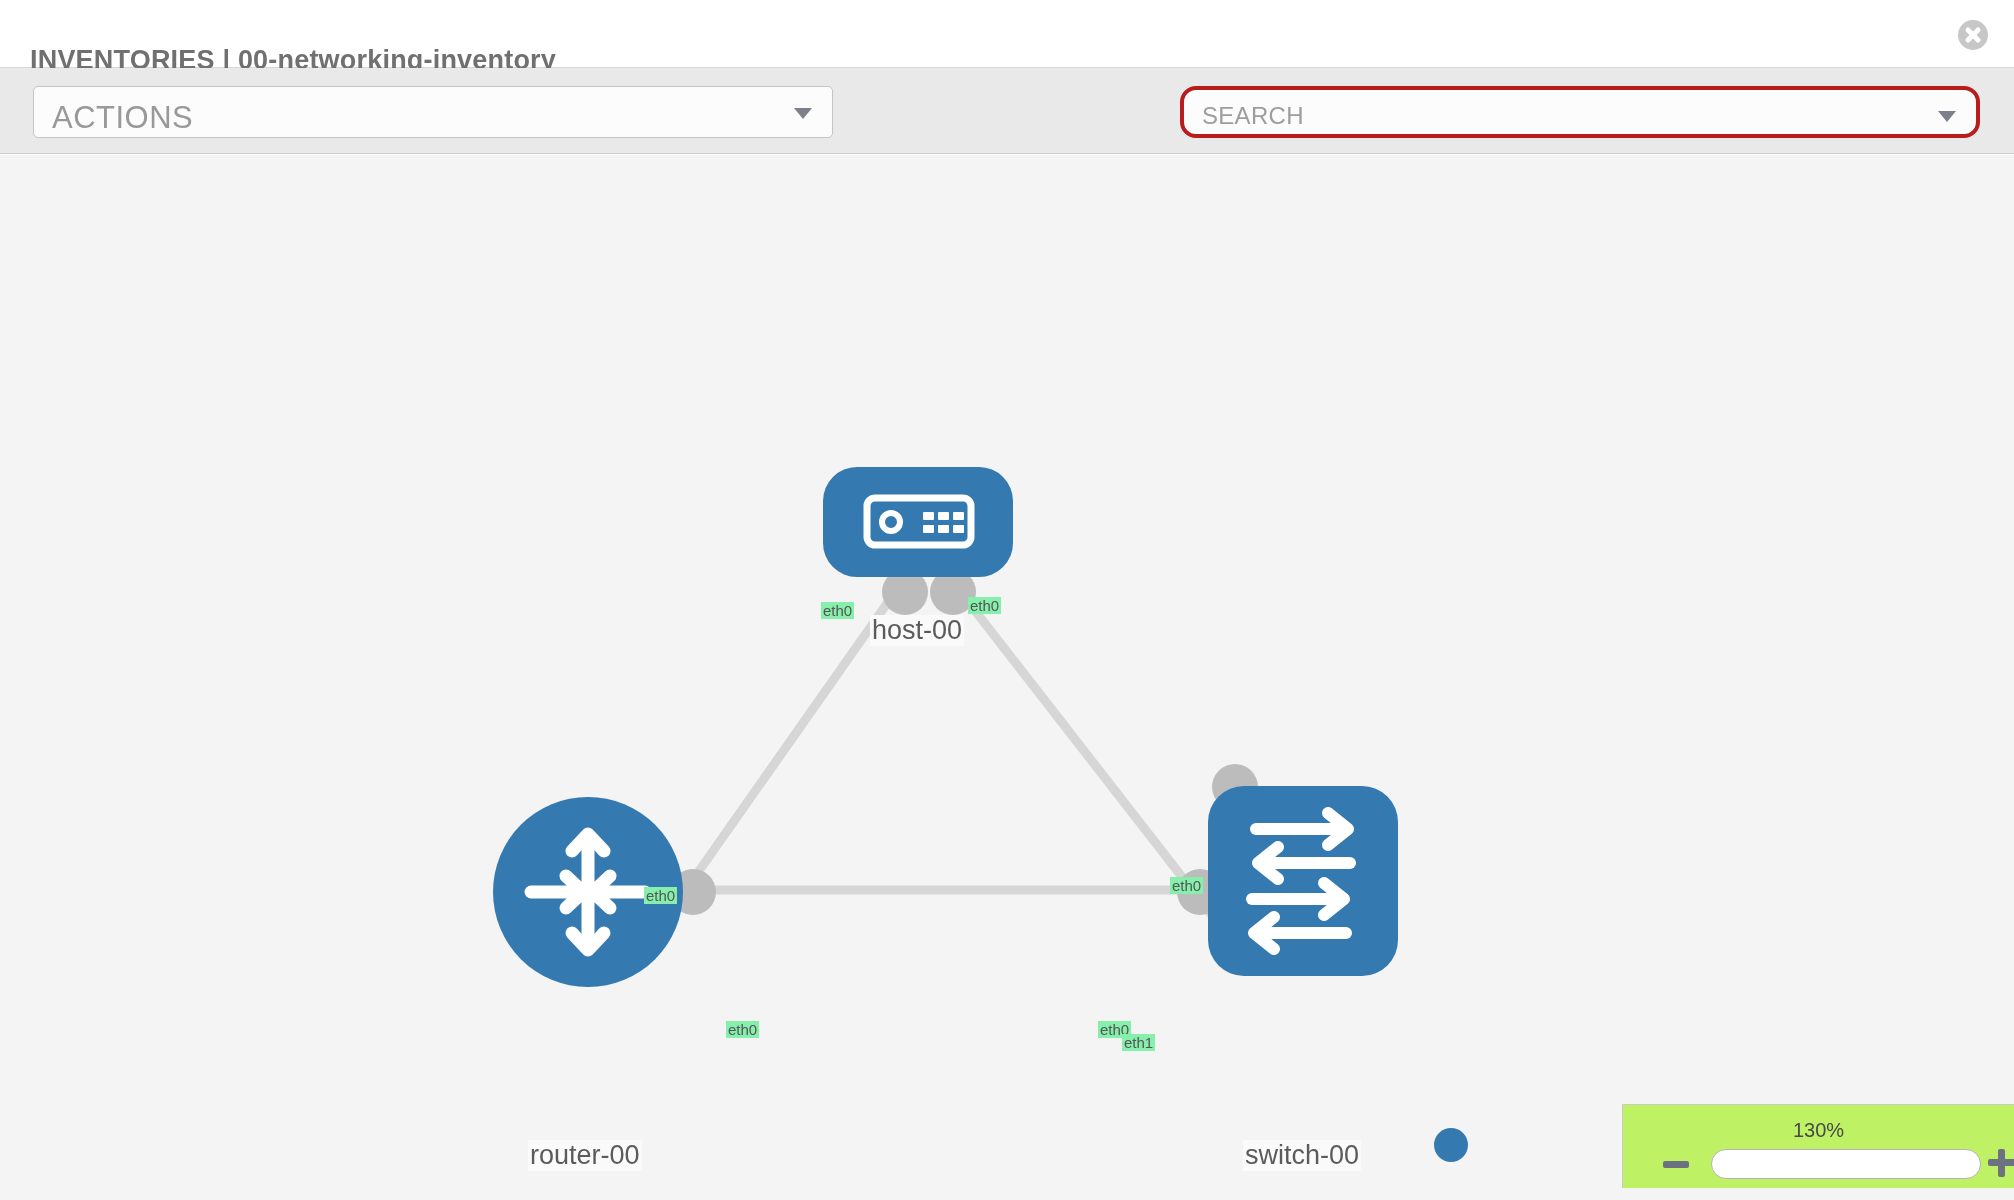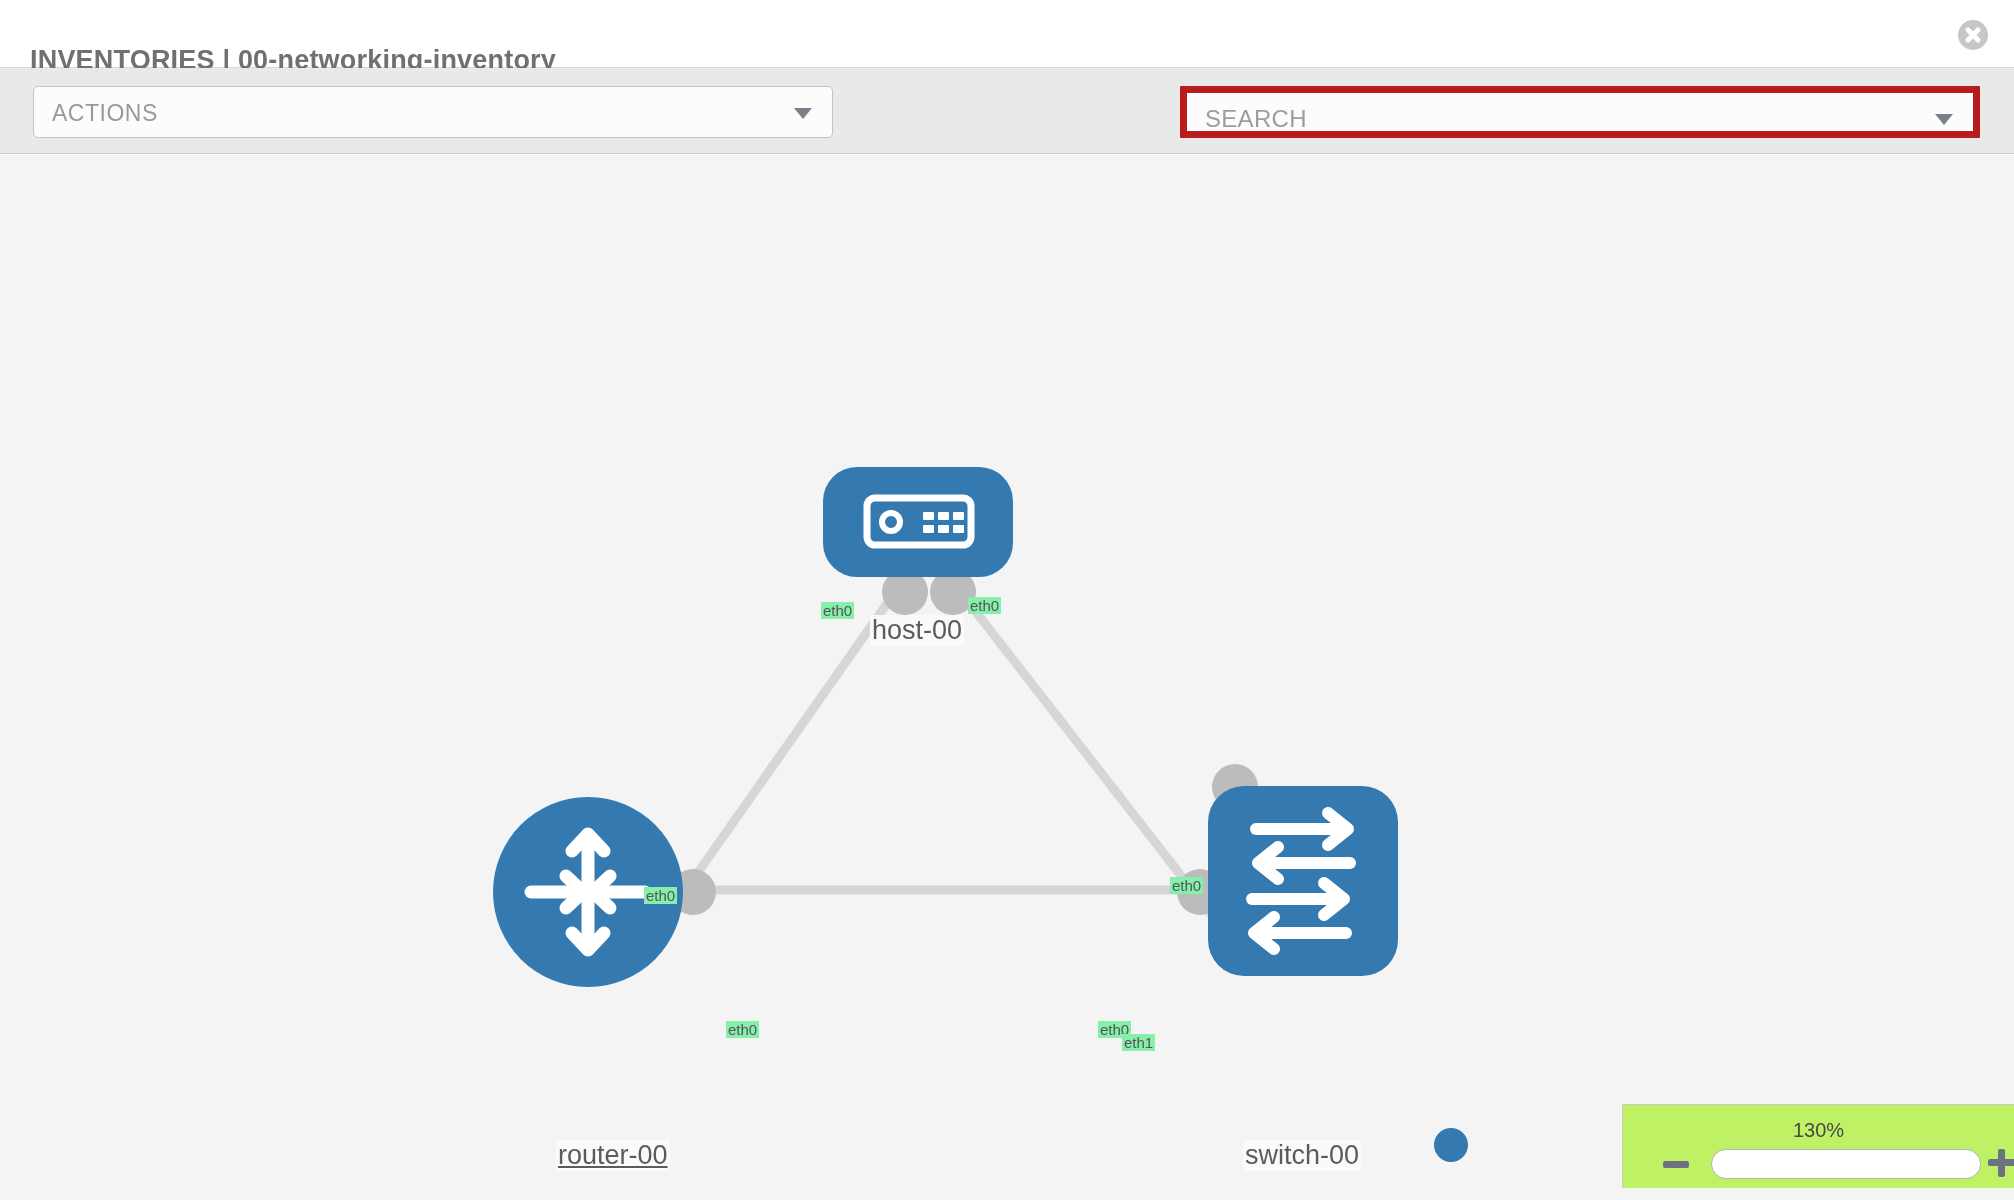--- a/index.html
+++ b/index.html
@@ -53,21 +53,21 @@
     left: 33px; top: 18px;
     width: 800px; height: 52px;
     background: #fcfcfc;
     border: 1px solid #c4c4c4;
     border-radius: 5px;
     cursor: pointer;
   }
   .actions-select .label {
     position: absolute;
     left: 18px; top: 13px;
-    font-size: 23px;
+    font-size: 31px;
     color: #999999;
     letter-spacing: 0.5px;
   }
   .caret {
     position: absolute;
     right: 20px; top: 21px;
     width: 0; height: 0;
     border-left: 9px solid transparent;
     border-right: 9px solid transparent;
     border-top: 11px solid #7c808b;
@@ -78,22 +78,22 @@
     width: 44px; height: 44px;
     cursor: pointer;
   }
   .tool-icon.wrench { left: 1040px; top: 90px; }
   .tool-icon.key    { left: 1108px; top: 90px; }
   .search-box {
     position: absolute;
     left: 1180px; top: 18px;
     width: 800px; height: 52px;
     background: #fcfcfc;
-    border: 7px solid #b91c1c;
-    border-radius: 1px;
+    border: 4px solid #b91c1c;
+    border-radius: 16px;
     cursor: text;
   }
   .search-box .label {
     position: absolute;
     left: 18px; top: 12px;
     font-size: 24px;
     color: #9d9d9d;
     letter-spacing: 0.3px;
   }
 
@@ -294,21 +294,21 @@
         <path d="M44,113 L134,113"></path>
         <path d="M116,97 L136,113 L116,129"></path>
 
         <path d="M138,147 L48,147"></path>
         <path d="M66,131 L46,147 L66,163"></path>
       </g>
     </g>
   </svg>
 
   <div class="node-label" style="left:870px; top:424px;margin-top:36px;">host-00</div>
-  <div class="node-label" style="left:556px; top:985px;text-decoration:underline;">router-00</div>
+  <div class="node-label" style="left:528px; top:985px;">router-00</div>
   <div class="node-label" style="left:1243px; top:985px;text-align:right;">switch-00</div>
 
   <div class="iface-label" style="left:821px; top:447px;">eth0</div>
   <div class="iface-label" style="left:968px; top:442px;">eth0</div>
   <div class="iface-label" style="left:644px; top:732px;">eth0</div>
   <div class="iface-label" style="left:1170px; top:722px;">eth0</div>
   <div class="iface-label" style="left:726px; top:866px;">eth0</div>
   <div class="iface-label" style="left:1098px; top:866px;">eth0</div>
   <div class="iface-label" style="left:1122px; top:866px;margin-top:13px;">eth1</div>
 </div>

